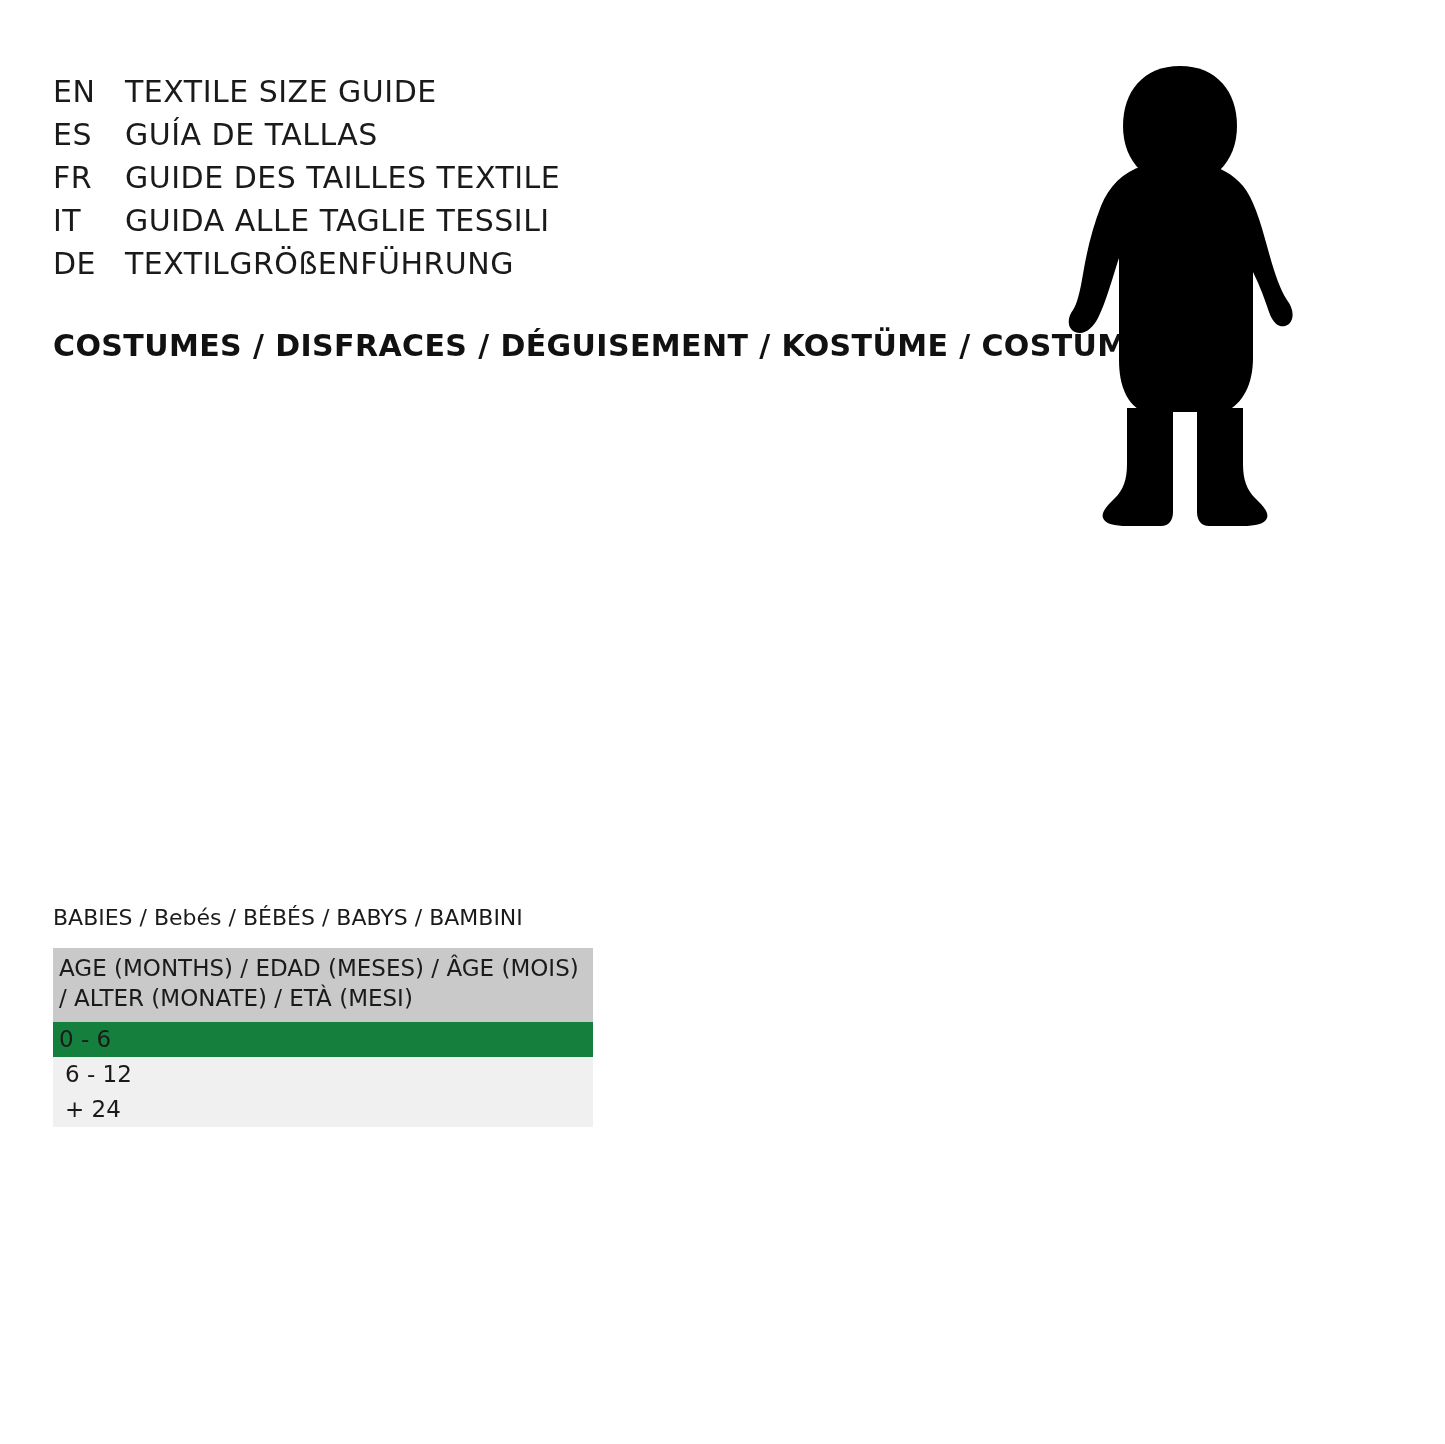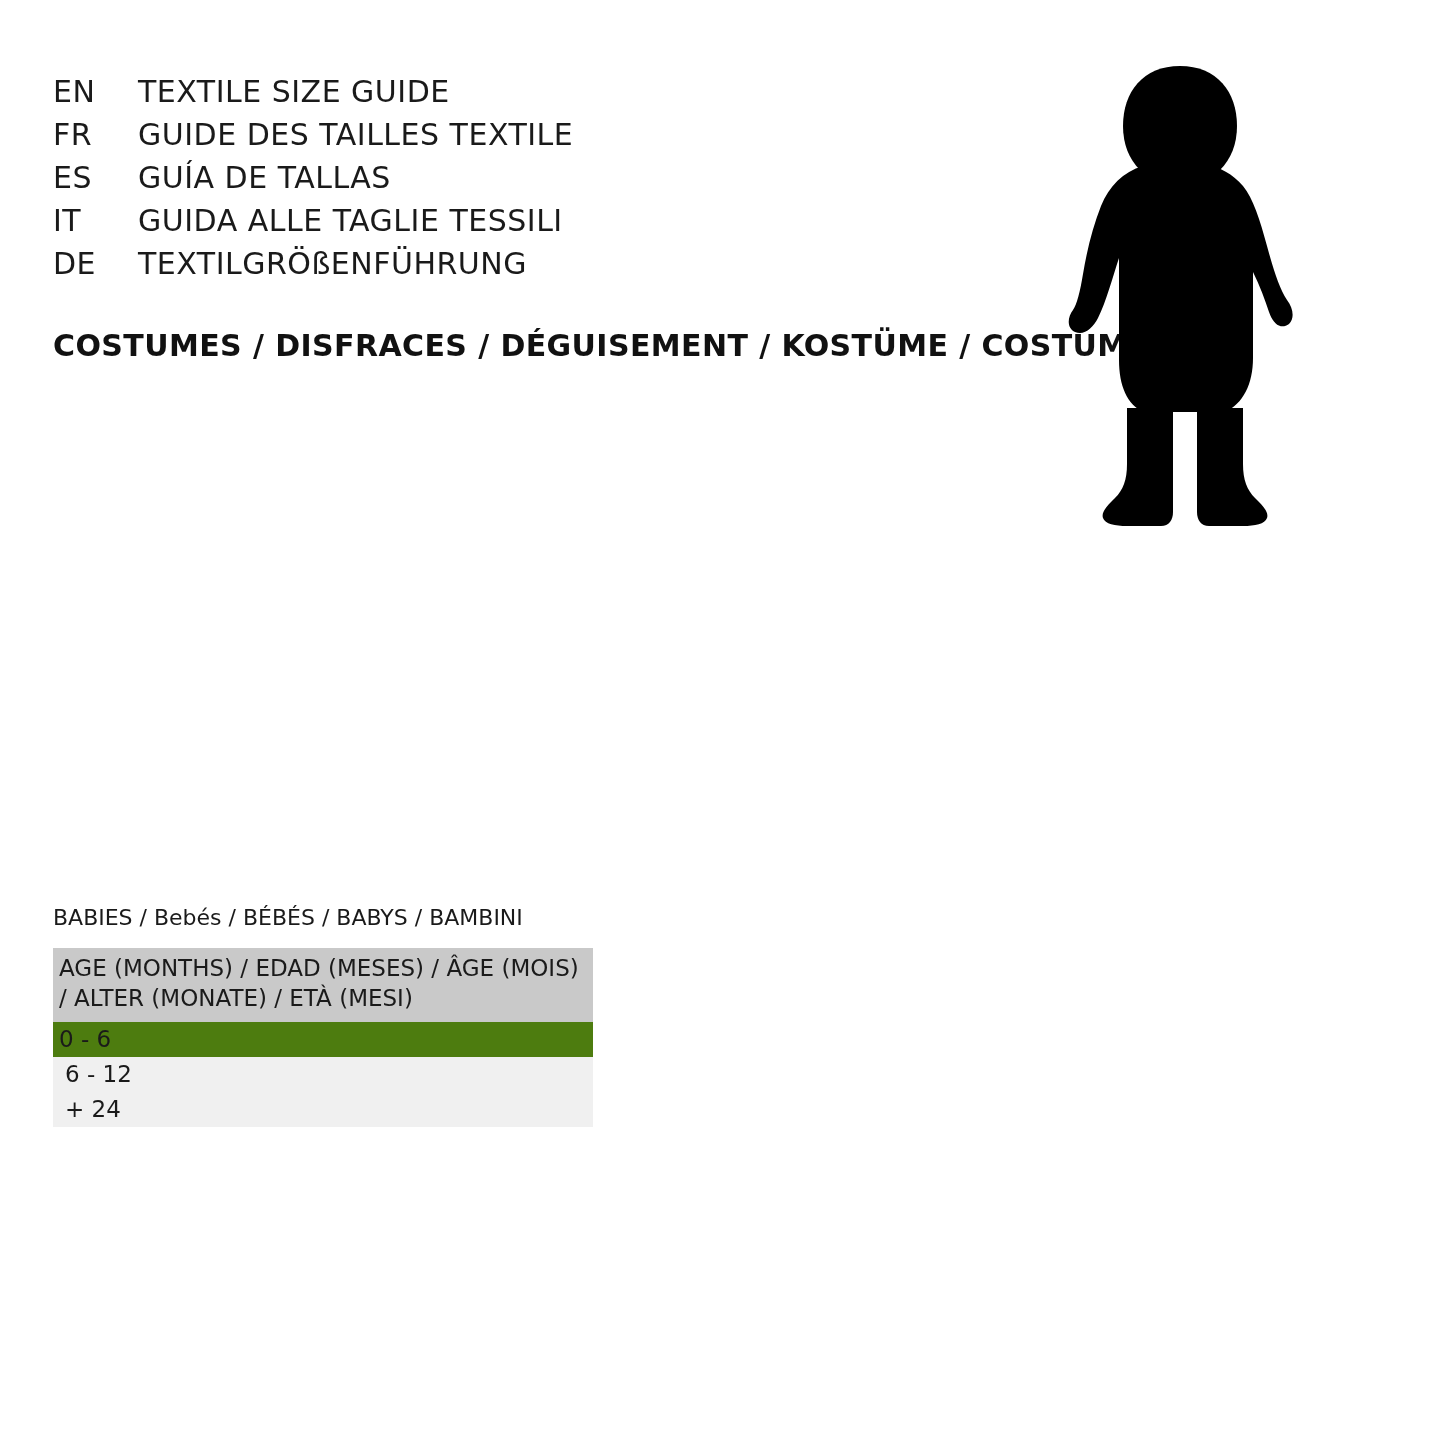--- a/index.html
+++ b/index.html
@@ -31,21 +31,20 @@
     width: 72px;
     font-size: 30px;
     letter-spacing: 0.5px;
     color: #1a1a1a;
   }
   .lang-text {
     font-size: 30px;
     letter-spacing: 0.5px;
     color: #1a1a1a;
     white-space: nowrap;
-    margin-left: 13px;
   }
 
   
   .category-heading {
     position: absolute;
     left: 53px;
     top: 328px;
     font-size: 30px;
     font-weight: bold;
     letter-spacing: 0.4px;
@@ -93,38 +92,38 @@
   table.size-table td {
     font-size: 23px;
     padding: 4px 6px 5px 6px;
     color: #1a1a1a;
   }
   table.size-table tr.row-even td {
     background: #f0f0f0;
     padding-left: 12px;
   }
   table.size-table tr.row-odd td {
-    background: #4d7c0f;
+    background: #15803d;
   }
 </style>
 </head>
 <body>
 
 <div class="lang-block">
   <div class="lang-row">
     <span class="lang-code">EN</span>
     <span class="lang-text">TEXTILE SIZE GUIDE</span>
   </div>
   <div class="lang-row">
+    <span class="lang-code">ES</span>
+    <span class="lang-text">GUÍA DE TALLAS</span>
+  </div>
+  <div class="lang-row">
     <span class="lang-code">FR</span>
     <span class="lang-text">GUIDE DES TAILLES TEXTILE</span>
-  </div>
-  <div class="lang-row">
-    <span class="lang-code">ES</span>
-    <span class="lang-text">GUÍA DE TALLAS</span>
   </div>
   <div class="lang-row">
     <span class="lang-code">IT</span>
     <span class="lang-text">GUIDA ALLE TAGLIE TESSILI</span>
   </div>
   <div class="lang-row">
     <span class="lang-code">DE</span>
     <span class="lang-text">TEXTILGRÖßENFÜHRUNG</span>
   </div>
 </div>

